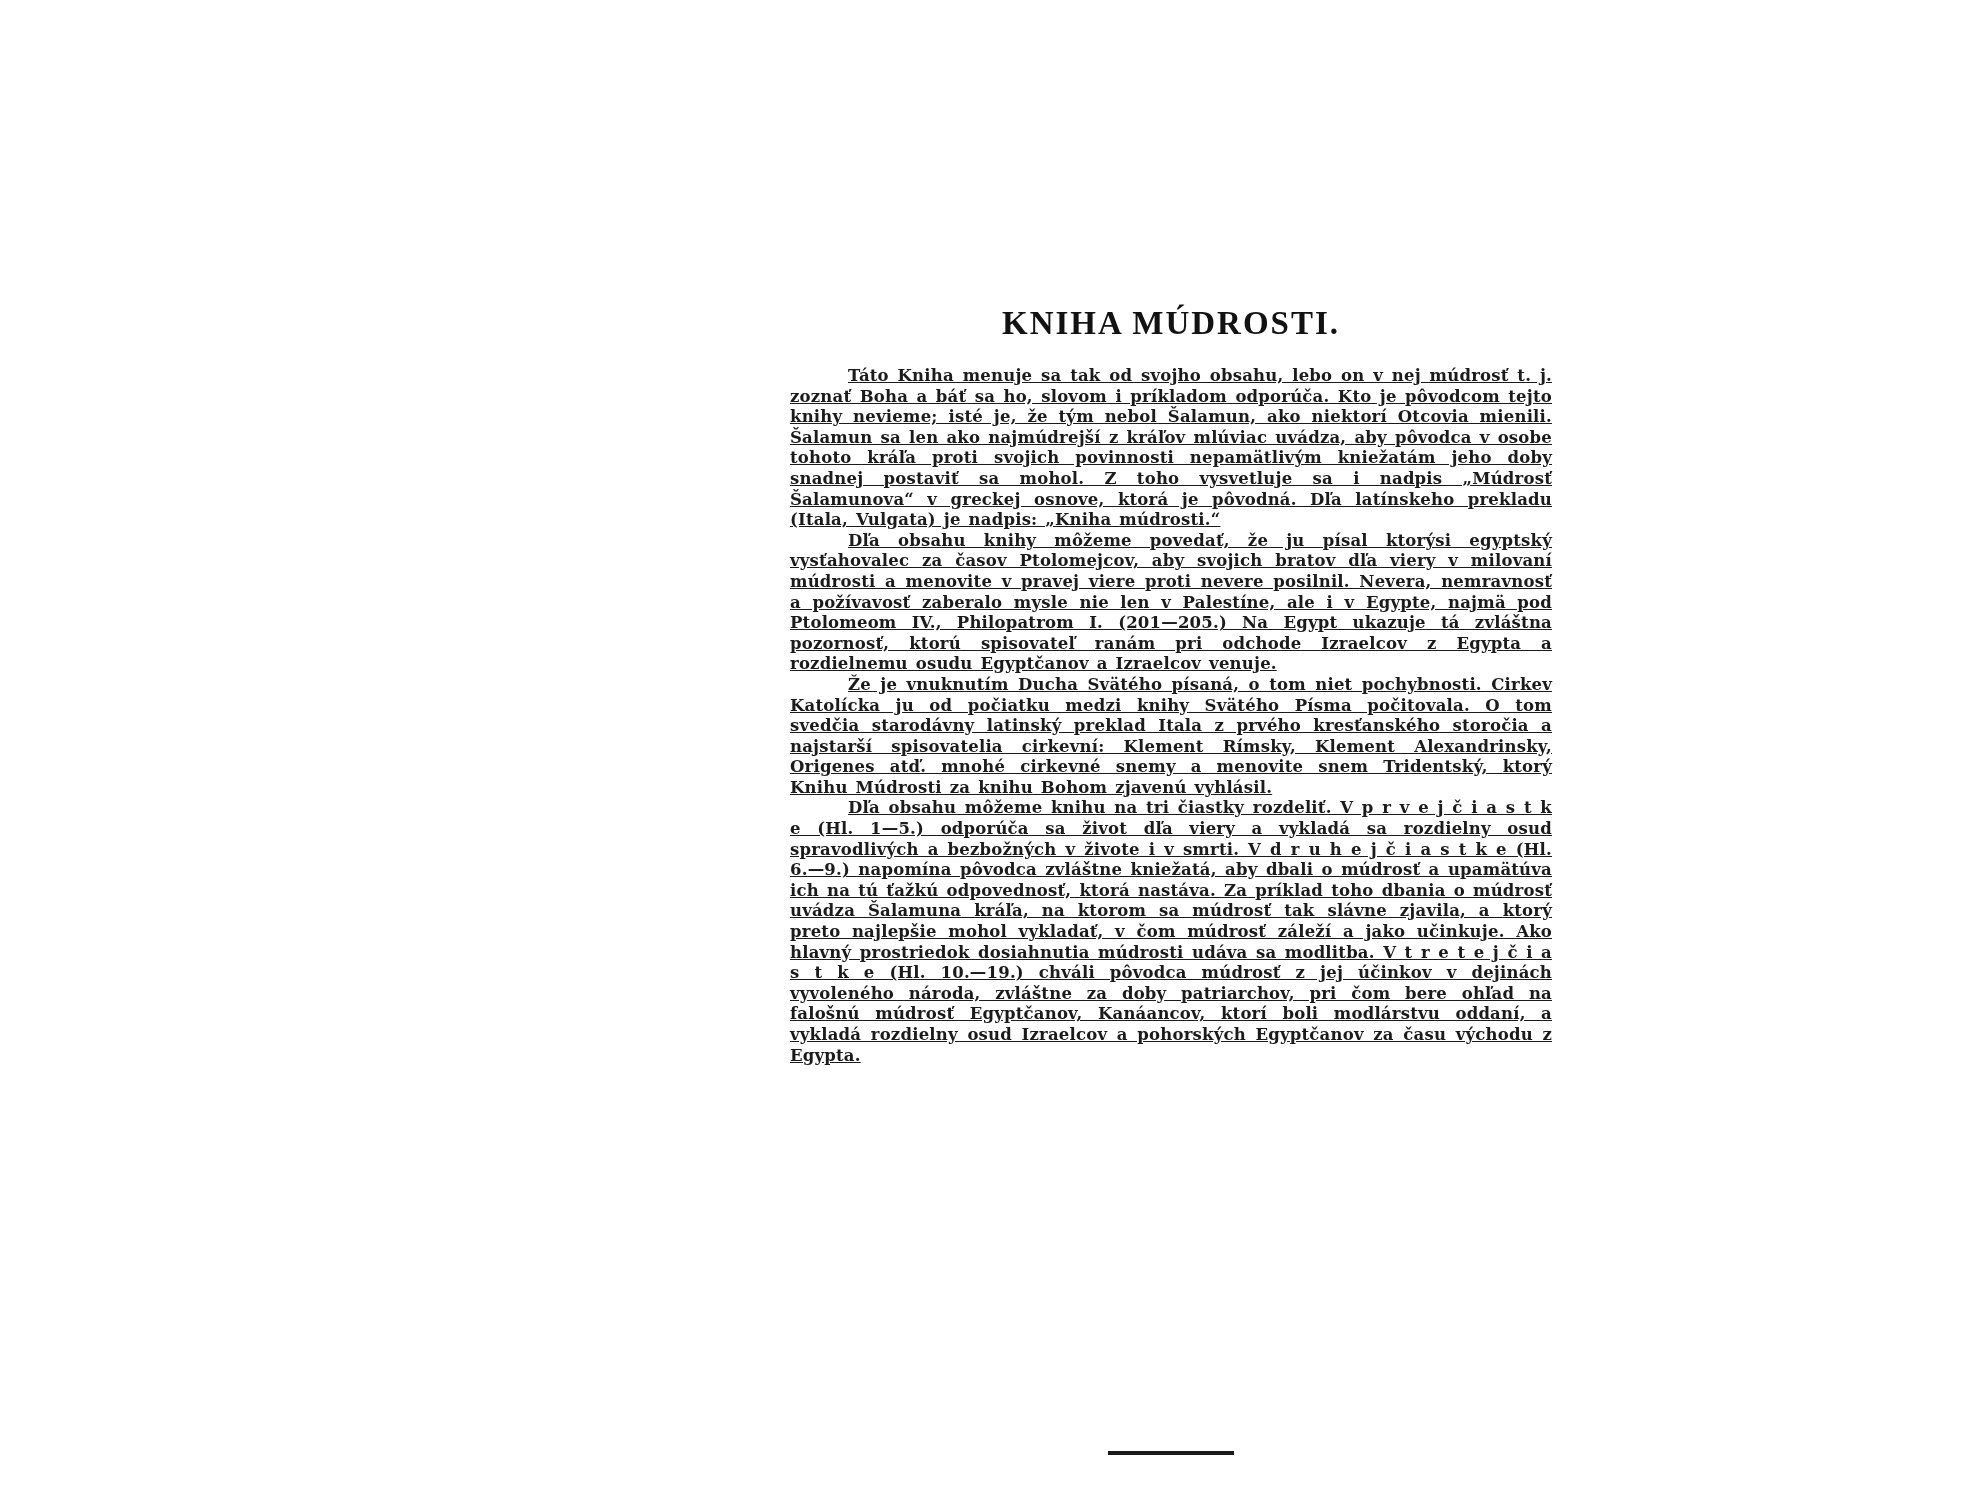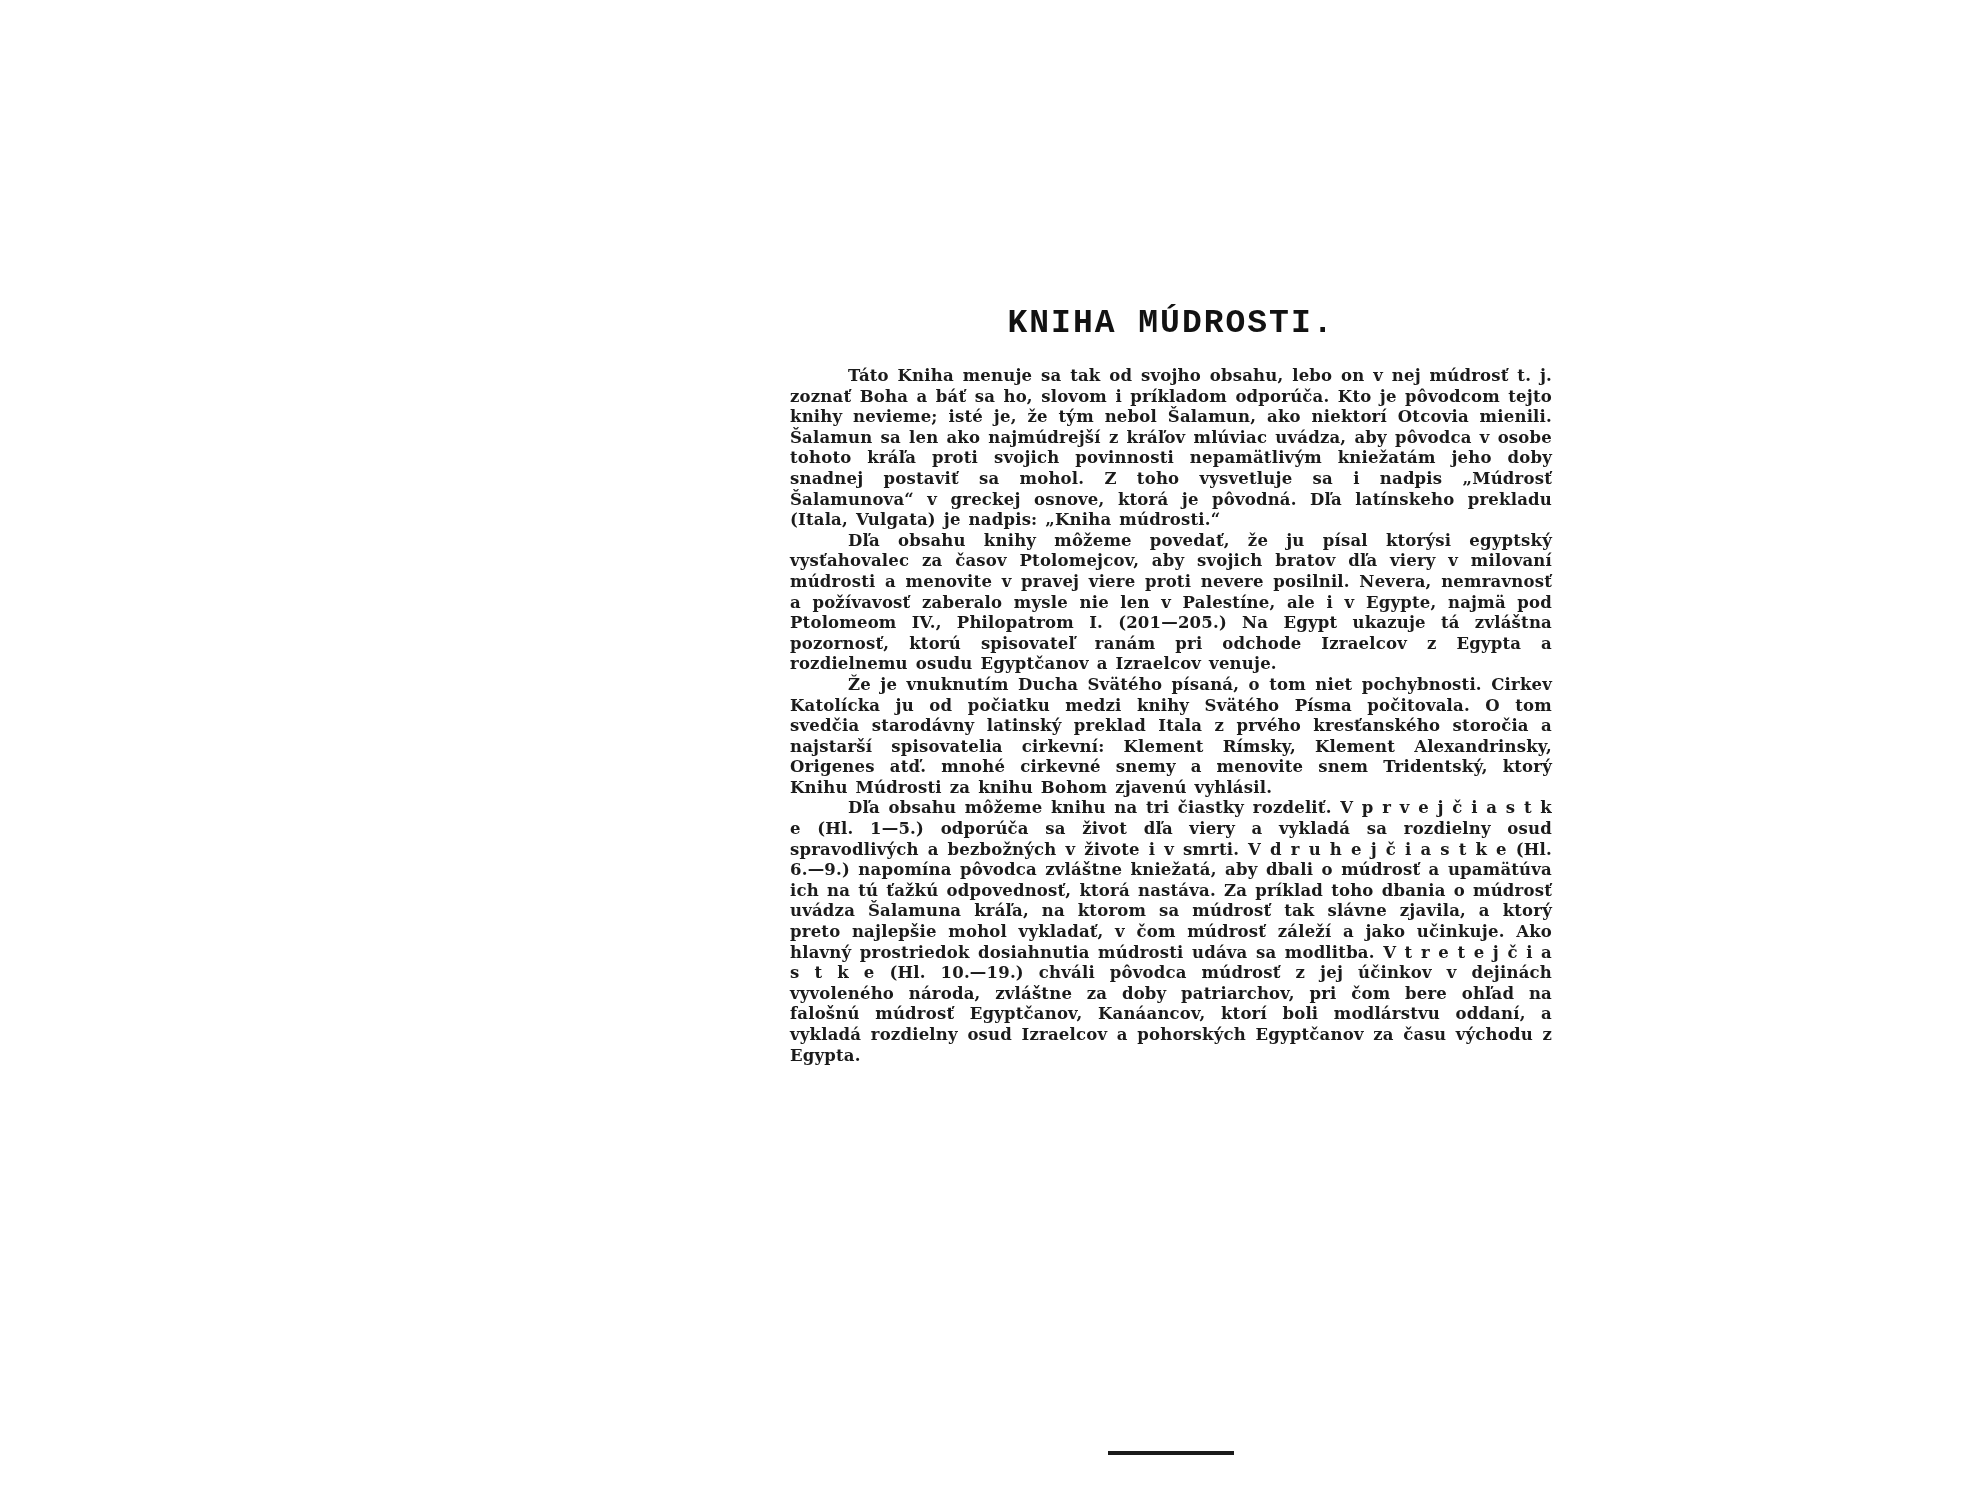--- a/index.html
+++ b/index.html
@@ -26,32 +26,33 @@
       top: 305px;
       width: 762px;
     }
     .book-title {
       margin: 0 0 24px 0;
       text-align: center;
       font-size: 33px;
       font-weight: bold;
       letter-spacing: 2px;
       color: #121212;
-      font-family: Liberation Mono, monospace;
+      font-family: Liberation Serif, serif;
     }
     .body-text p {
       margin: 0;
       font-size: 16.5px;
       line-height: 20.6px;
       font-weight: bold;
       text-align: justify;
       text-indent: 58px;
       word-spacing: 2px;
       letter-spacing: 0.2px;
       color: #1b1b1b;
+      text-decoration: underline;
     }
     .footer-rule {
       position: absolute;
       left: 1108px;
       top: 1451px;
       width: 126px;
       height: 4px;
       background: #1a1a1a;
     }
   </style>

